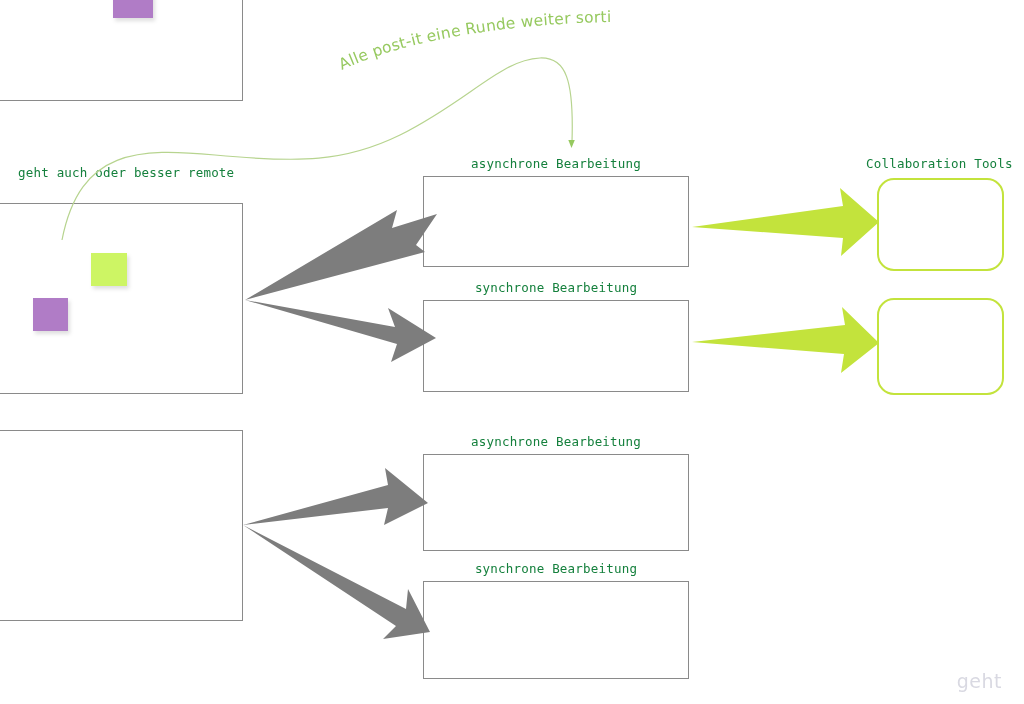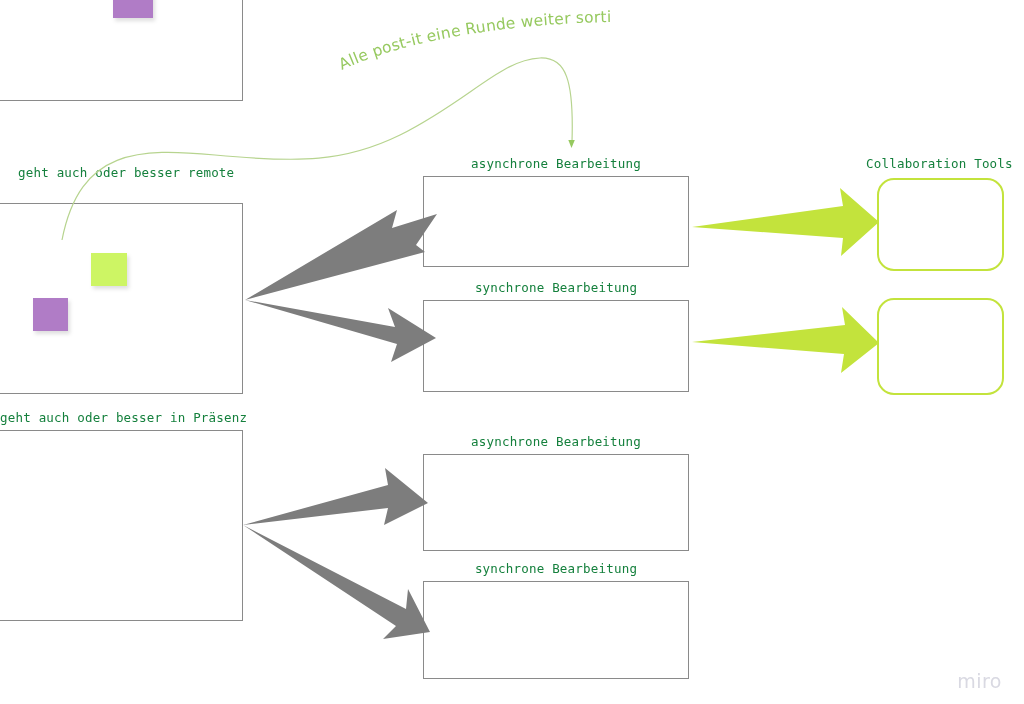--- a/index.html
+++ b/index.html
@@ -72,21 +72,20 @@
 </head>
 <body>
 
 <div id="board">
 
   <div class="frame" style="left:-120px; top:-90px; width:363px; height:191px;"></div>
 
   <div class="frame-label" style="left:18px; top:165px;">geht auch oder besser remote</div>
   <div class="frame" style="left:-120px; top:203px; width:363px; height:191px;"></div>
 
-  <div class="frame-label" style="left:0px; top:410px;">geht auch oder besser in Präsenz</div>
   <div class="frame" style="left:-120px; top:430px; width:363px; height:191px;"></div>
 
   <div class="frame-label center" style="left:423px; top:156px; width:266px;">asynchrone Bearbeitung</div>
   <div class="frame" style="left:423px; top:176px; width:266px; height:91px;"></div>
 
   <div class="frame-label center" style="left:423px; top:280px; width:266px;">synchrone Bearbeitung</div>
   <div class="frame" style="left:423px; top:300px; width:266px; height:92px;"></div>
 
   <div class="frame-label center" style="left:423px; top:434px; width:266px;">asynchrone Bearbeitung</div>
   <div class="frame" style="left:423px; top:454px; width:266px; height:97px;"></div>
@@ -126,15 +125,15 @@
     <path d="M 692,227 L 843,206 L 840,188 L 879,222
              L 841,256 L 843,238 Z" fill="#c3e33c"></path>
     <path d="M 692,342 L 845,325 L 842,307 L 879,343
              L 841,373 L 844,354 Z" fill="#c3e33c"></path>
   </svg>
 
   <div class="postit" style="left:113px; top:-22px; width:40px; height:40px; background:#b07cc6;"></div>
   <div class="postit" style="left:91px; top:253px; width:36px; height:33px; background:#cdf564;"></div>
   <div class="postit" style="left:33px; top:298px; width:35px; height:33px; background:#b07cc6;"></div>
 
-  <div class="watermark">miro</div>
+  <div class="watermark">geht</div>
 
 </div>
 
 </body></html>

